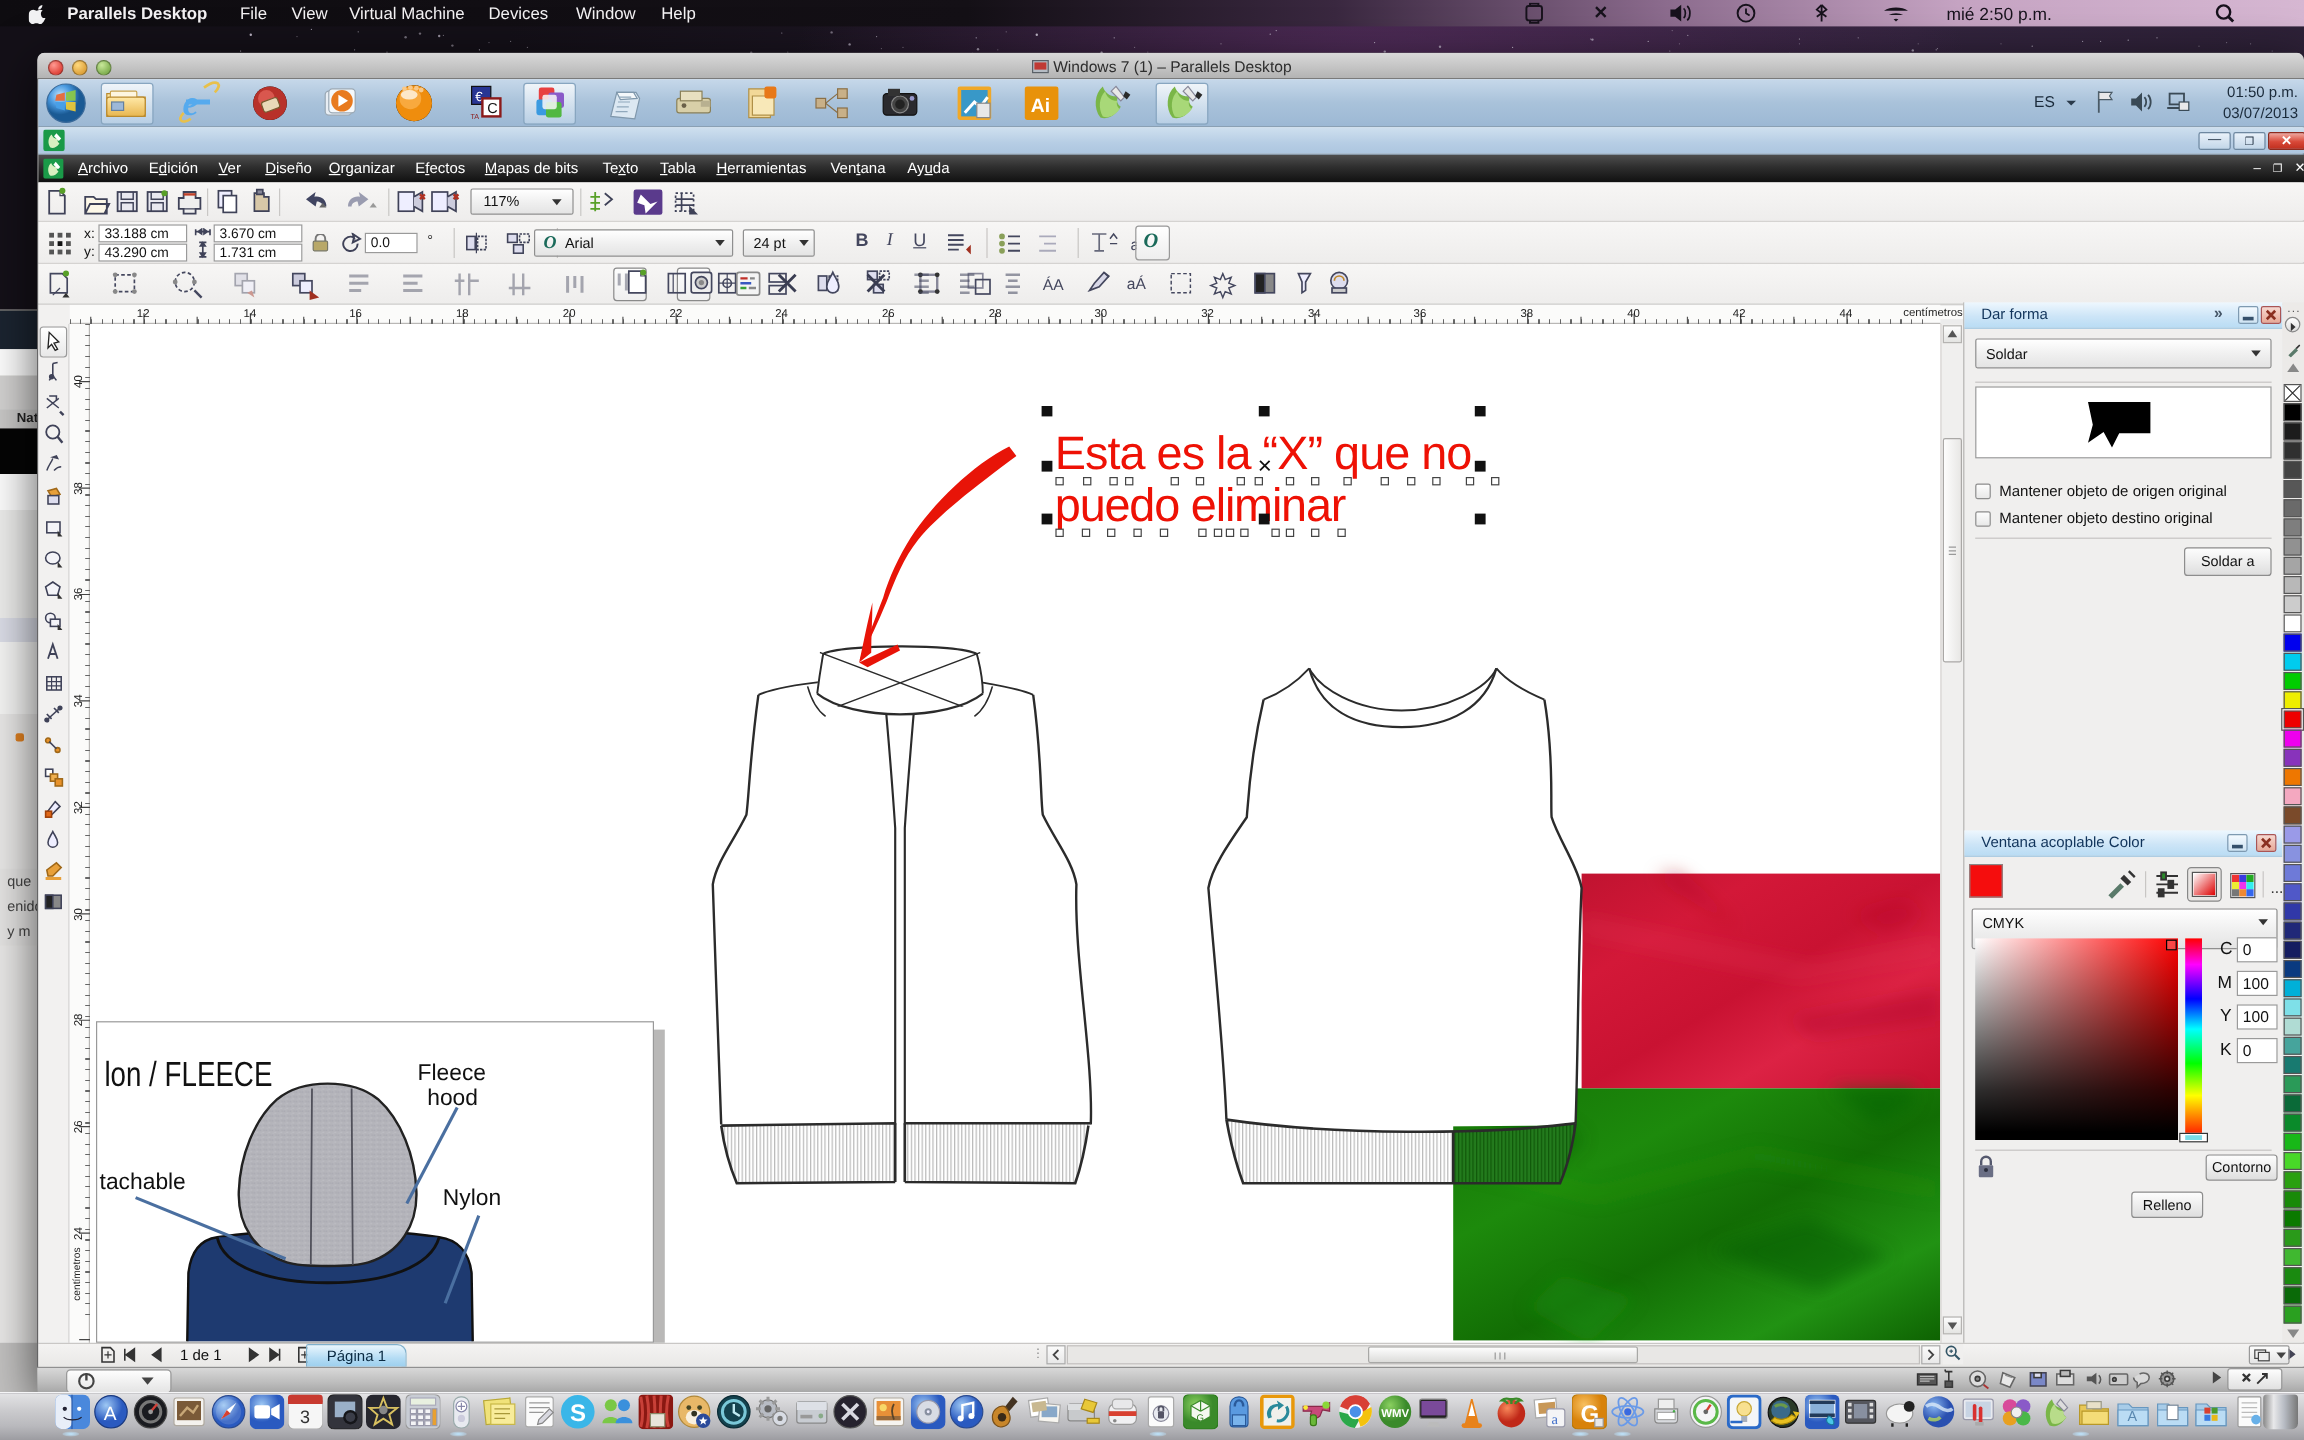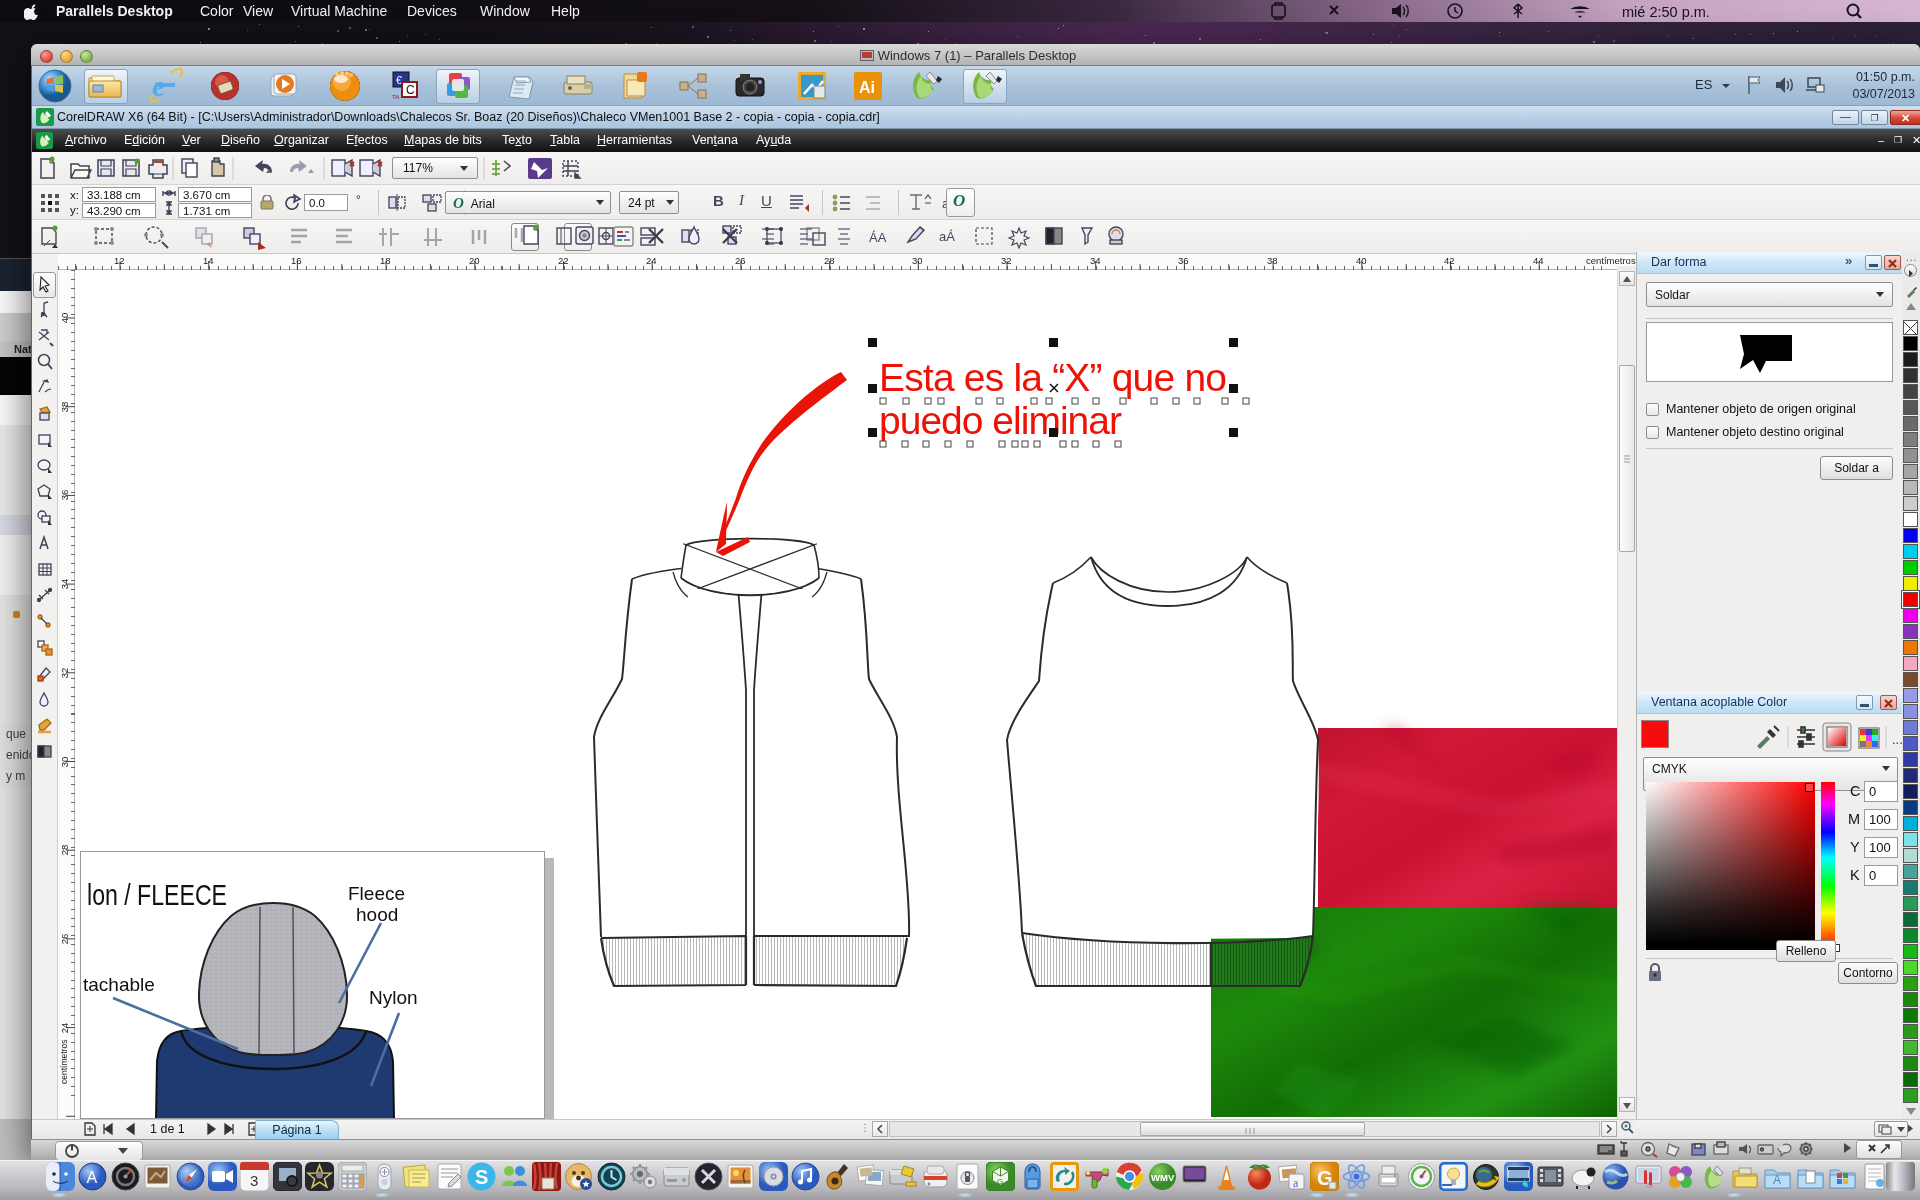--- a/index.html
+++ b/index.html
@@ -167,21 +167,21 @@
     <div class="star" style="left:1511px;top:6px;width:1px;height:1px;opacity:0.6;"></div>
     <div class="star" style="left:971px;top:2px;width:1px;height:1px;opacity:0.6;"></div>
     <div class="star" style="left:1768px;top:5px;width:1px;height:1px;opacity:0.6;"></div>
     <div class="star" style="left:1489px;top:6px;width:1px;height:1px;opacity:0.6;"></div>
   </div>
 <div id="macbar" class="abs">
  <svg class="abs" style="left:24px;top:3px;" width="16" height="17" viewBox="0 0 16 17">
       <path d="M11.3 1.2c.1 1-.3 1.9-.9 2.6-.7.8-1.7 1.3-2.6 1.2-.1-.9.4-1.9 1-2.5.6-.7 1.7-1.2 2.5-1.3zM13.9 12.1c-.4 1-.6 1.4-1.2 2.3-.8 1.2-1.9 2.7-3.2 2.7-1.2 0-1.6-.8-3.2-.8-1.6 0-2 .8-3.2.8-1.3 0-2.3-1.4-3.1-2.6C-1.2 11.2-.4 6.9 1.9 5.6c1.1-.7 2.4-.7 3.4-.1.8.5 1.7.5 2.6 0 1.1-.6 2.6-.6 3.7.3-1 .6-1.6 1.7-1.5 3 .1 1.5 1 2.7 1.8 3.3z" fill="#f2f2f4"></path>
     </svg>
  <span class="mi" style="left:56px;">Parallels Desktop</span>
- <span class="mi" style="left:200px;font-weight:normal;">Color</span>
+ <span class="mi" style="left:200px;font-weight:normal;">File</span>
  <span class="mi" style="left:243px;font-weight:normal;">View</span>
  <span class="mi" style="left:291px;font-weight:normal;">Virtual Machine</span>
  <span class="mi" style="left:407px;font-weight:normal;">Devices</span>
  <span class="mi" style="left:480px;font-weight:normal;">Window</span>
  <span class="mi" style="left:551px;font-weight:normal;">Help</span>
  <svg class="abs" style="left:1270px;top:2px;" width="660" height="19" viewBox="0 0 660 19">
   <g fill="none" stroke="#17121c" stroke-width="1.6">
    <rect x="2" y="3" width="13" height="12" rx="2"></rect>
         <path d="M5 3v-2h7v2M5 15v2h7v-2"></path>
    <path d="M60 12l8-8M60 4l8 8" stroke-width="2"></path>
@@ -358,21 +358,20 @@
       <path d="M31 14l3 3 3-4-4-3z" fill="#2a2a2a"></path>
     </g>
  <use href="#cdpen" x="60"></use>
 </svg>
 <div id="cdtitle" class="abs">
  <svg class="abs" style="left:4px;top:2px;" width="18" height="18" viewBox="0 0 36 36">
       <rect width="36" height="36" rx="4" fill="#1a9a48"></rect>
       <path d="M12 30c-5-7-4-17 2-22 2 5 6 8 11 7-2 3-1 6 2 8-4 6-10 9-15 7z" fill="#d8f0c0"></path>
       <path d="M22 6l8 9-4 4-8-8z" fill="#fff"></path>
     </svg>
- <span class="abs" style="left:25px;top:4px;">CorelDRAW X6 (64 Bit) - [C:\Users\Administrador\Downloads\Chalecos Sr. Boaz (20 Diseños)\Chaleco VMen1001 Base 2 - copia - copia - copia.cdr]</span>
  <span class="abs" style="left:1800px;top:4px;width:27px;height:15px;background:linear-gradient(#eaf2fa,#c2d6e8);border:1px solid #6e88a0;border-radius:2px;text-align:center;line-height:11px;font-size:11px;color:#234;">—</span>
  <span class="abs" style="left:1829px;top:4px;width:27px;height:15px;background:linear-gradient(#eaf2fa,#c2d6e8);border:1px solid #6e88a0;border-radius:2px;text-align:center;line-height:14px;font-size:9px;color:#234;">❐</span>
  <span class="abs" style="left:1858px;top:4px;width:31px;height:15px;background:linear-gradient(#f0a8a0,#d84838 55%,#c03020);border:1px solid #8e2a1e;border-radius:2px;text-align:center;line-height:14px;font-size:11px;color:#fff;font-weight:bold;">✕</span>
 </div>
 <div id="cdmenu" class="abs">
  <svg class="abs" style="left:4px;top:3px;" width="17" height="17" viewBox="0 0 36 36">
       <rect width="36" height="36" rx="4" fill="#1a9a48"></rect>
       <path d="M12 30c-5-7-4-17 2-22 2 5 6 8 11 7-2 3-1 6 2 8-4 6-10 9-15 7z" fill="#d8f0c0"></path>
       <path d="M22 6l8 9-4 4-8-8z" fill="#fff"></path>
     </svg>
@@ -1120,21 +1119,21 @@
 <span class="abs" style="left:1850px;top:839px;font-size:14.5px;color:#111;">Y</span>
 <div class="fld" style="left:1864px;top:837px;width:34px;height:21px;line-height:20px;font-size:13px;">100</div>
 <span class="abs" style="left:1850px;top:867px;font-size:14.5px;color:#111;">K</span>
 <div class="fld" style="left:1864px;top:865px;width:34px;height:21px;line-height:20px;font-size:13px;">0</div>
 <div class="abs" style="left:1646px;top:958px;width:247px;height:1px;background:#c6c4c2;"></div>
 <svg class="abs" style="left:1646px;top:962px;" width="18" height="22" viewBox="0 0 18 22">
     <path d="M5 9V6a4 4 0 0 1 8 0v3" fill="none" stroke="#55596e" stroke-width="2"></path>
     <rect x="3" y="9" width="12" height="10" rx="1" fill="#6a6e84"></rect>
     <circle cx="9" cy="13" r="1.7" fill="#2a2d3c"></circle>
   </svg>
-<div class="btn" style="left:1776px;top:940px;width:60px;height:22px;line-height:21px;">Relleno</div>
+<div class="btn" style="left:1776px;top:993px;width:60px;height:22px;line-height:21px;">Relleno</div>
 <div class="btn" style="left:1838px;top:962px;width:60px;height:22px;line-height:21px;">Contorno</div>
 <div id="palette" class="abs" style="height:867px;"></div>
 <span class="abs" style="left:1906px;top:252px;font-size:10px;color:#555;letter-spacing:1px;">...</span>
 <div class="abs" style="left:1904px;top:264px;width:13px;height:13px;border-radius:50%;background:linear-gradient(#fff,#ddd);border:1px solid #888;"><svg width="11" height="11">
       <path d="M4 2l4 3.5-4 3.5z" fill="#333"></path>
     </svg></div>
 <svg class="abs" style="left:1905px;top:282px;" width="12" height="16">
     <path d="M2 14l6-6 2 2-6 6z" fill="#5a7a6a"></path>
     <path d="M8 8l3-3 1 1-3 3z" fill="#333"></path>
   </svg>

